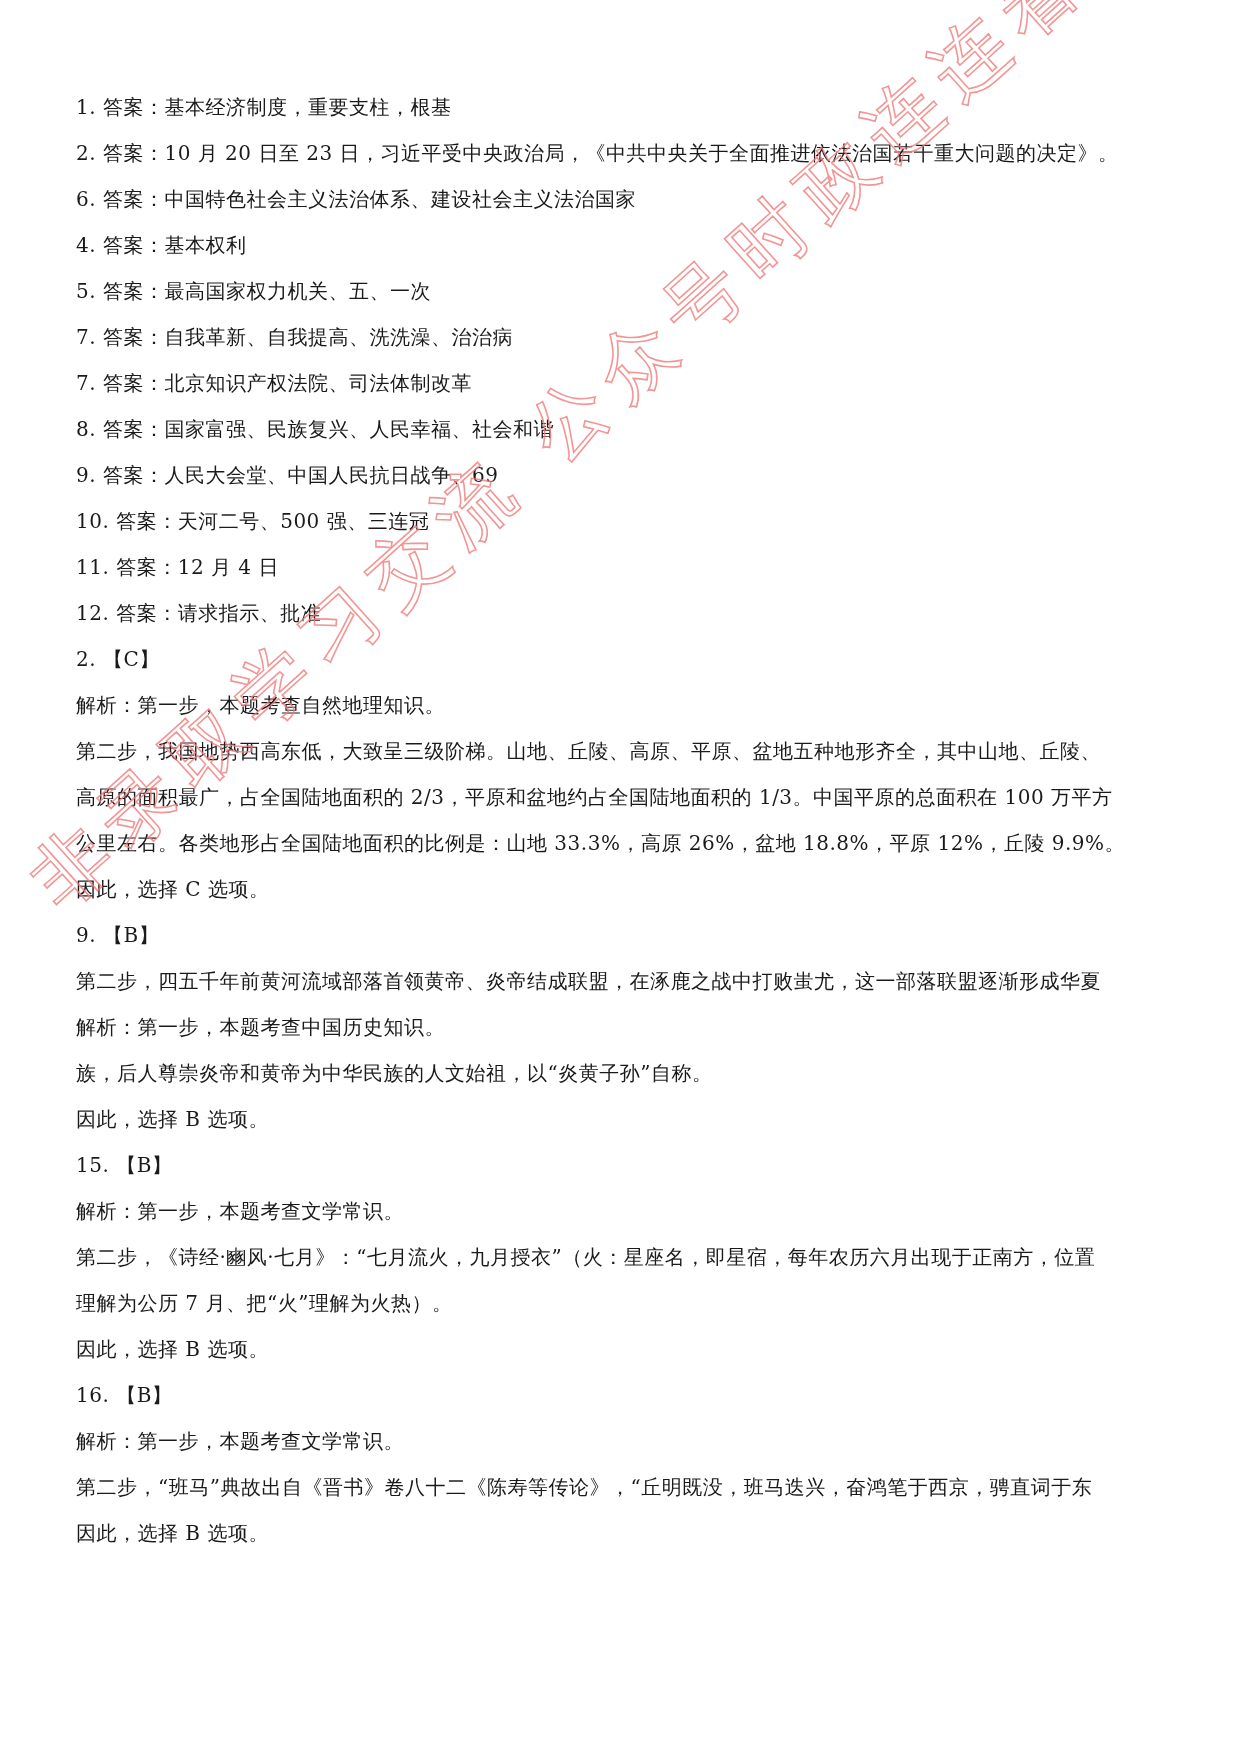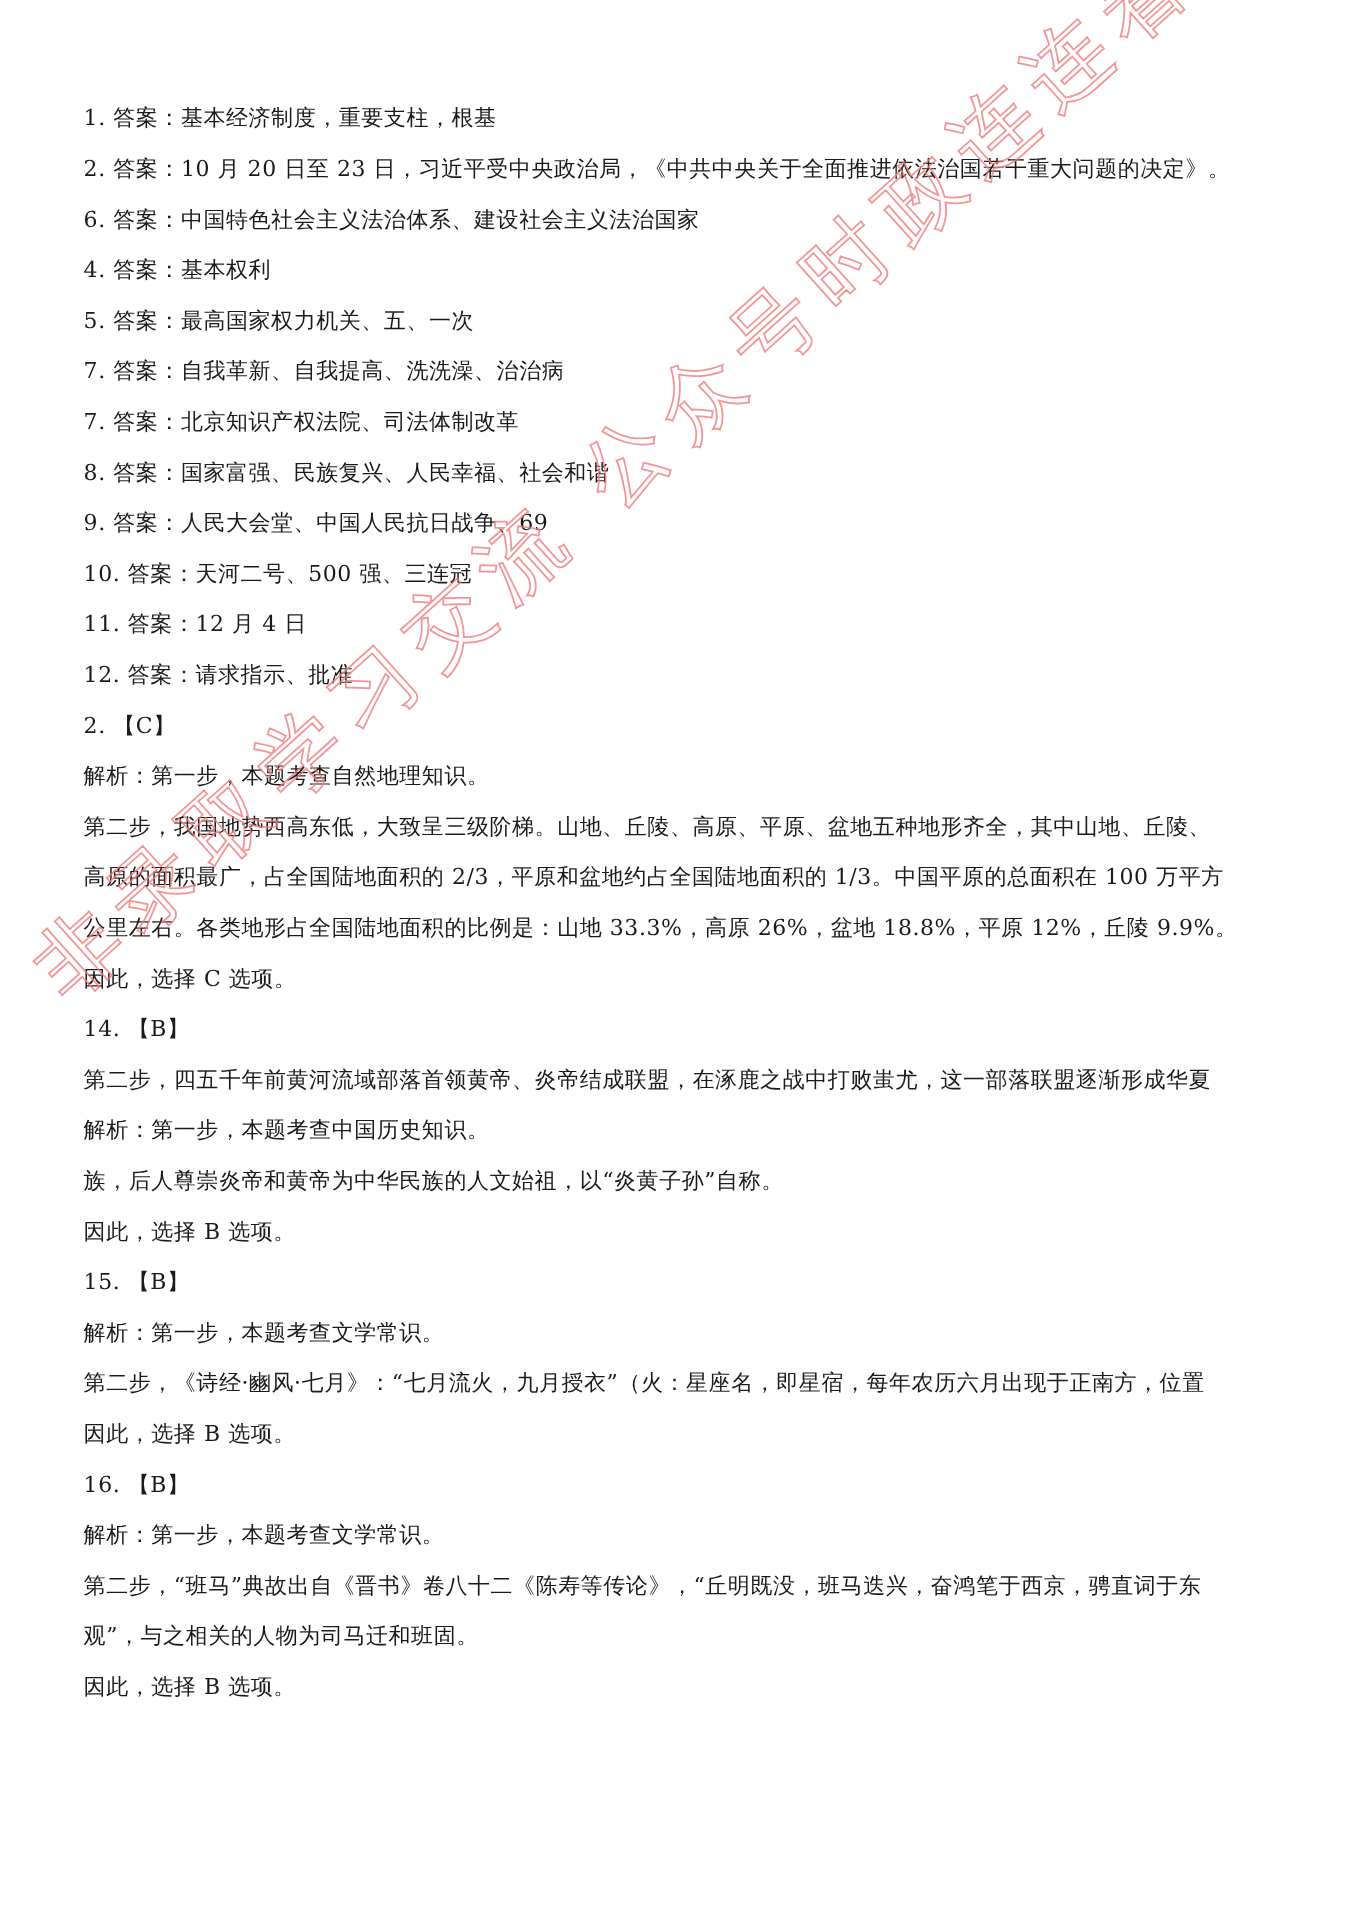--- a/index.html
+++ b/index.html
@@ -76,32 +76,32 @@
     <div class="line">9. 答案：人民大会堂、中国人民抗日战争、69</div>
     <div class="line">10. 答案：天河二号、500 强、三连冠</div>
     <div class="line">11. 答案：12 月 4 日</div>
     <div class="line">12. 答案：请求指示、批准</div>
     <div class="line">2. 【C】</div>
     <div class="line">解析：第一步，本题考查自然地理知识。</div>
     <div class="line">第二步，我国地势西高东低，大致呈三级阶梯。山地、丘陵、高原、平原、盆地五种地形齐全，其中山地、丘陵、</div>
     <div class="line">高原的面积最广，占全国陆地面积的 2/3，平原和盆地约占全国陆地面积的 1/3。中国平原的总面积在 100 万平方</div>
     <div class="line">公里左右。各类地形占全国陆地面积的比例是：山地 33.3%，高原 26%，盆地 18.8%，平原 12%，丘陵 9.9%。</div>
     <div class="line">因此，选择 C 选项。</div>
-    <div class="line">14. 【B】</div>
+    <div class="line">9. 【B】</div>
     <div class="line">第二步，四五千年前黄河流域部落首领黄帝、炎帝结成联盟，在涿鹿之战中打败蚩尤，这一部落联盟逐渐形成华夏</div>
     <div class="line">解析：第一步，本题考查中国历史知识。</div>
     <div class="line">族，后人尊崇炎帝和黄帝为中华民族的人文始祖，以“炎黄子孙”自称。</div>
     <div class="line">因此，选择 B 选项。</div>
     <div class="line">15. 【B】</div>
     <div class="line">解析：第一步，本题考查文学常识。</div>
     <div class="line">第二步，《诗经·豳风·七月》：“七月流火，九月授衣”（火：星座名，即星宿，每年农历六月出现于正南方，位置</div>
+    <div class="line">理解为公历 7 月、把“火”理解为火热）。</div>
     <div class="line">因此，选择 B 选项。</div>
     <div class="line">16. 【B】</div>
     <div class="line">解析：第一步，本题考查文学常识。</div>
     <div class="line">第二步，“班马”典故出自《晋书》卷八十二《陈寿等传论》，“丘明既没，班马迭兴，奋鸿笔于西京，骋直词于东</div>
-    <div class="line">观”，与之相关的人物为司马迁和班固。</div>
     <div class="line">因此，选择 B 选项。</div>
   </div>
 
   <div class="watermark">
     <div class="wm-text">非录取学习交流 公众号时政连连看搜集于网络</div>
   </div>
 </div>
 
 </body></html>

